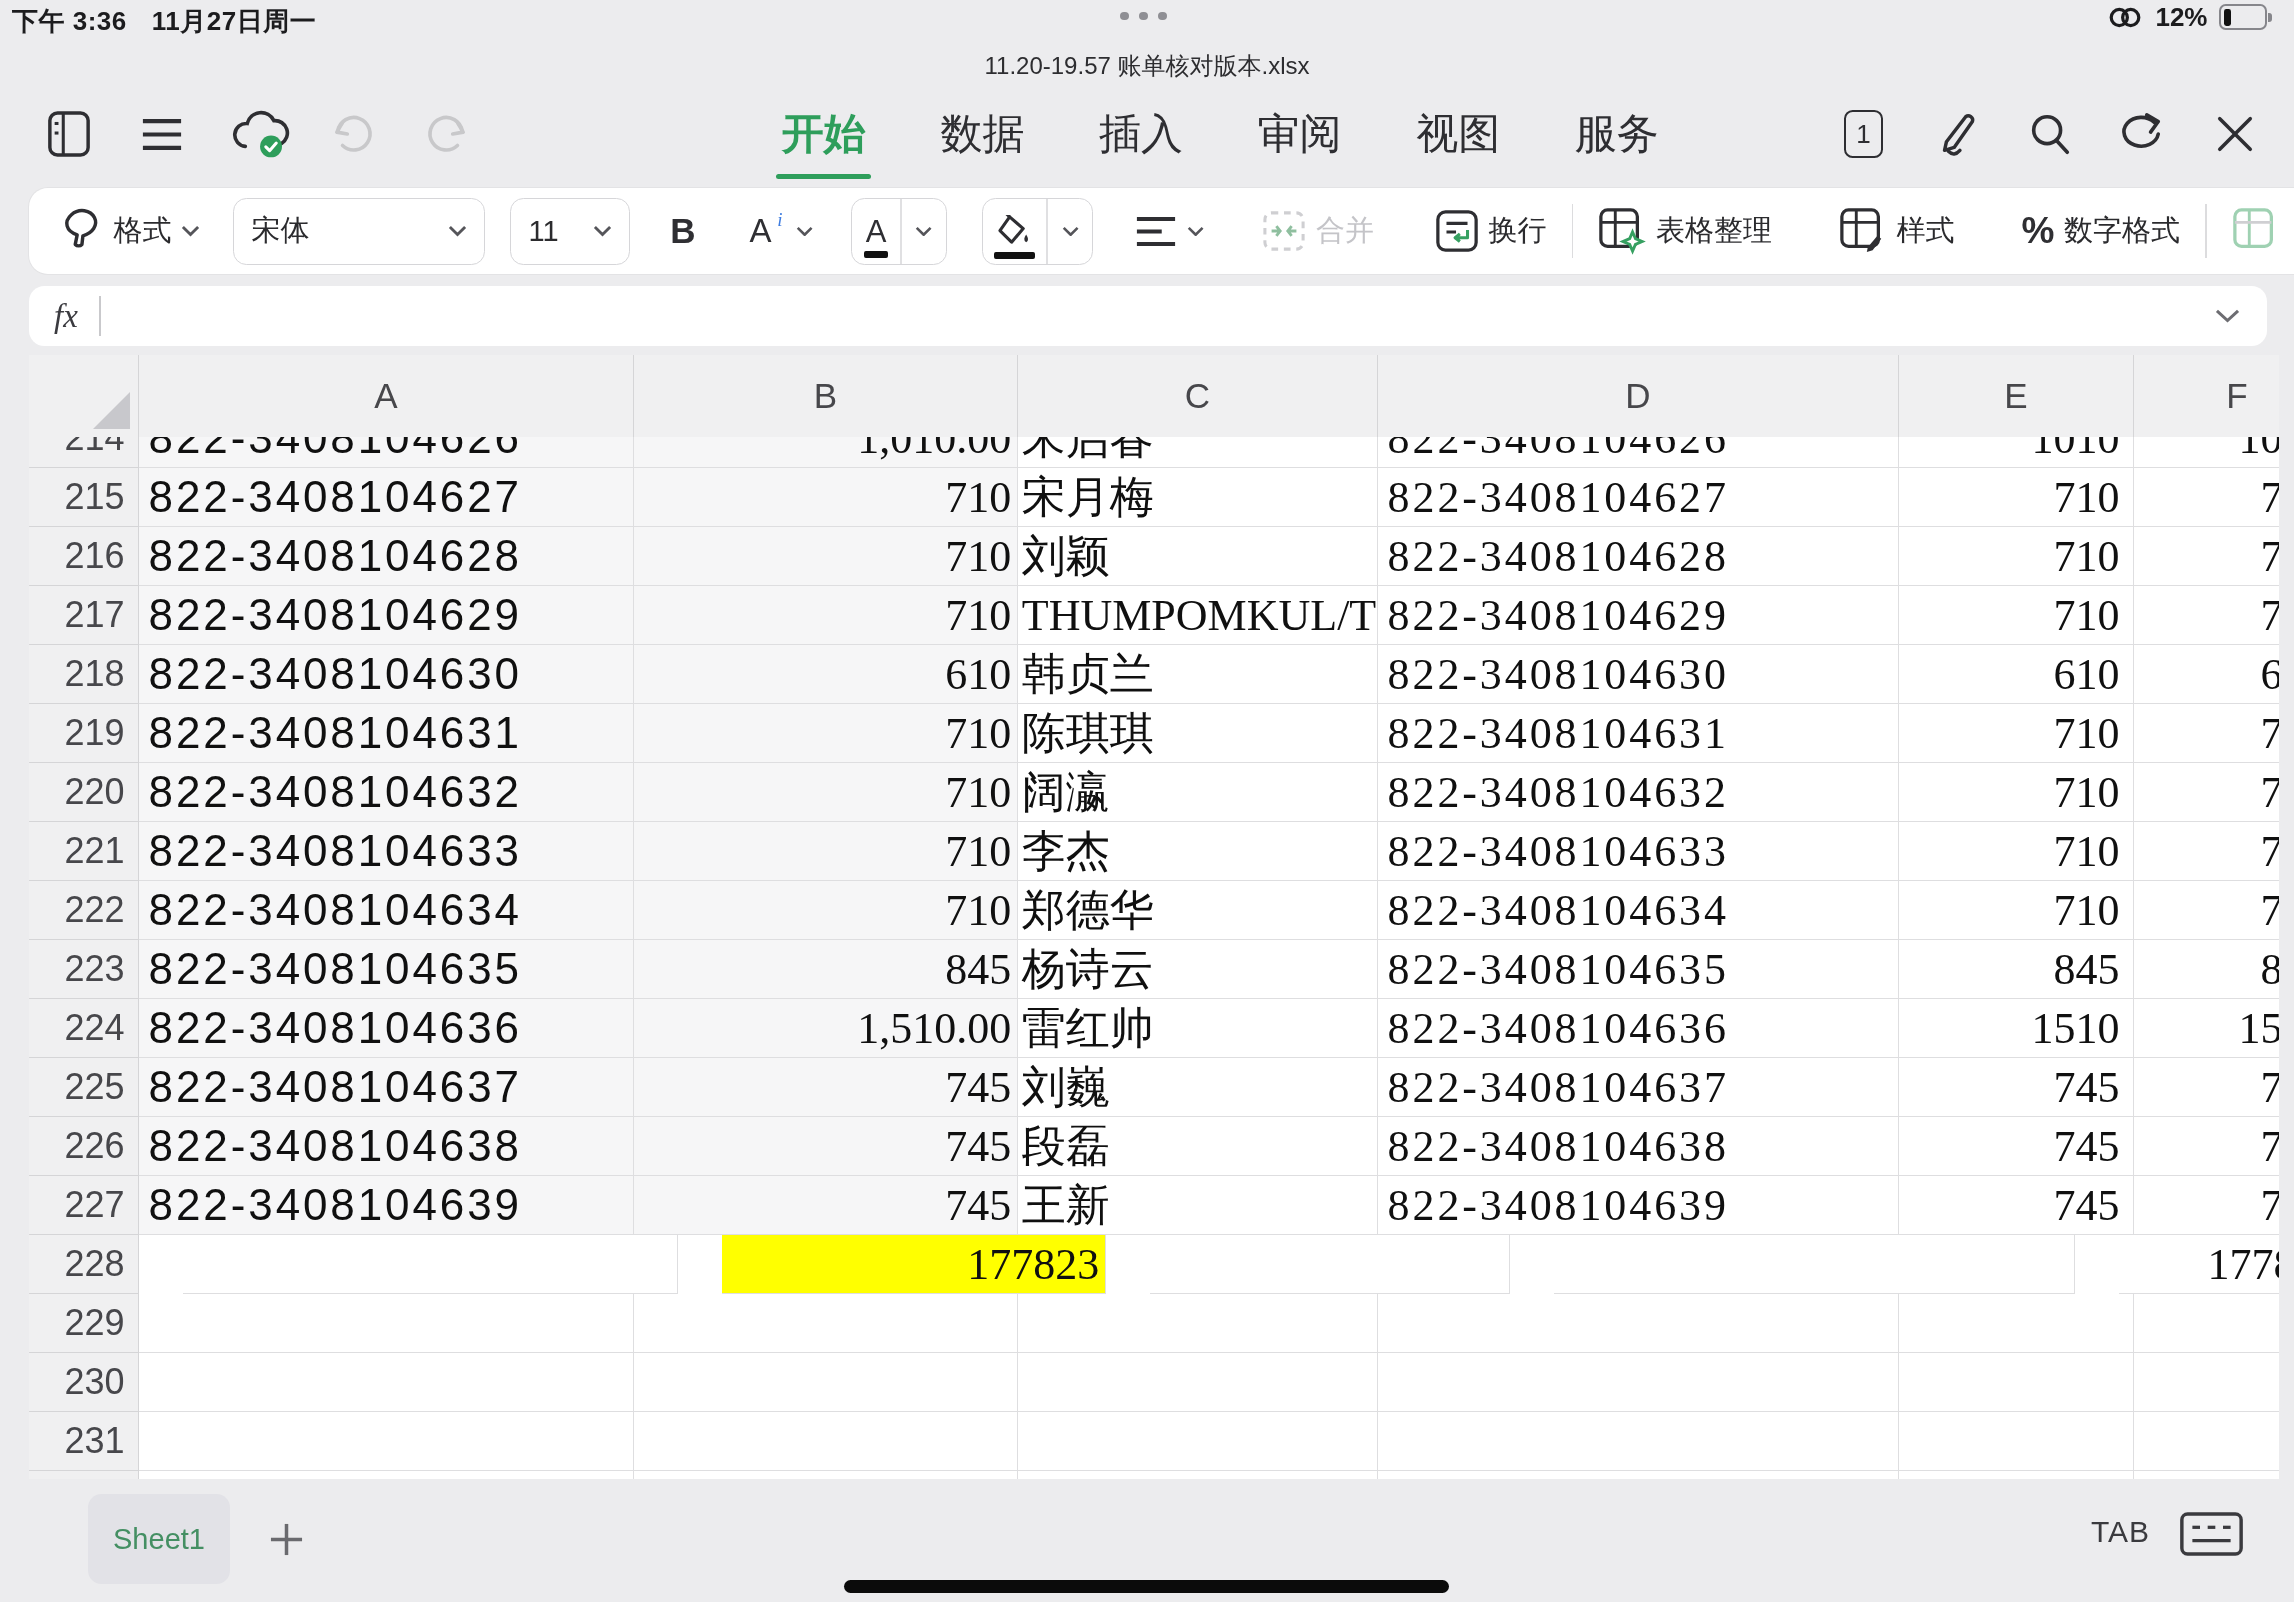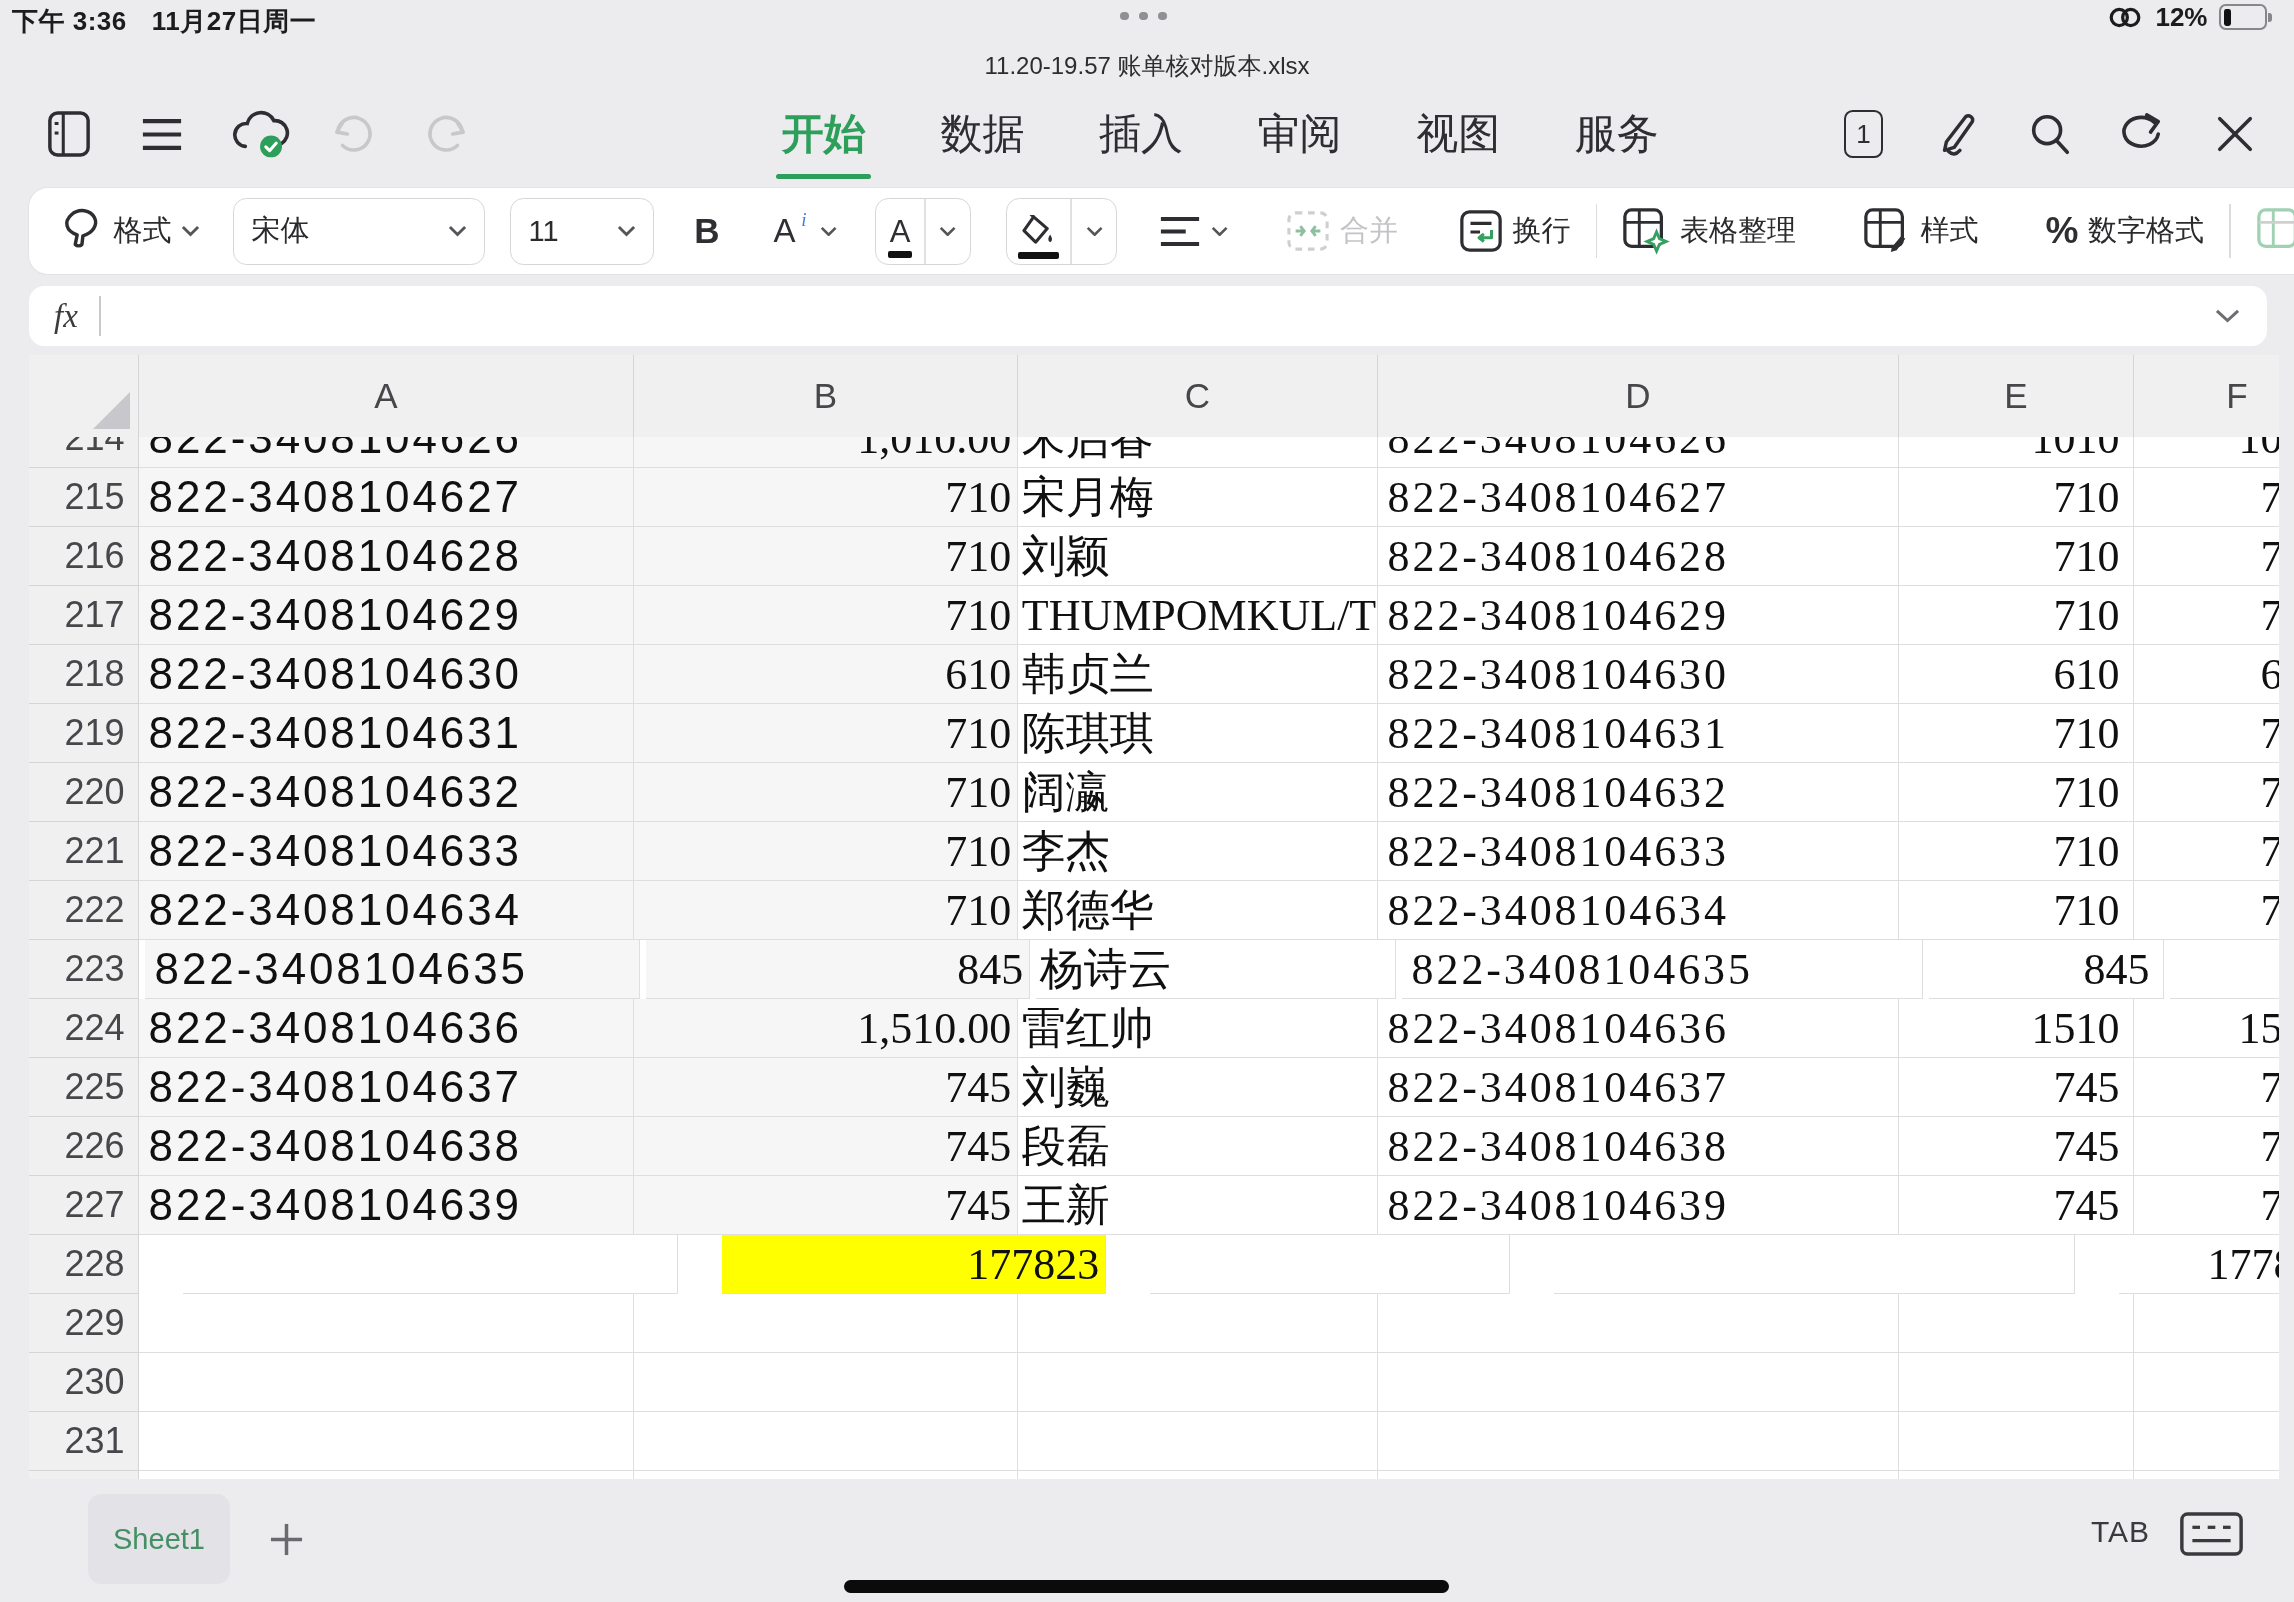--- a/index.html
+++ b/index.html
@@ -195,21 +195,21 @@
         </svg>
     </div>
     <div style="width:33px;flex:none;"></div>
     <div class="selbox" style="width:252px;">
       <span class="fmt-label">宋体</span>
       <svg width="19" height="11.5" viewBox="0 0 20 12">
           <polyline points="2,2 10,10 18,2" fill="none" stroke="#55555a" stroke-width="3"></polyline>
         </svg>
     </div>
     <div style="width:25px;flex:none;"></div>
-    <div class="selbox" style="width:144px;">
+    <div class="selbox" style="width:120px;">
       <span class="fmt-label">11</span>
       <svg width="19" height="11.5" viewBox="0 0 20 12">
           <polyline points="2,2 10,10 18,2" fill="none" stroke="#55555a" stroke-width="3"></polyline>
         </svg>
     </div>
     <div style="width:40px;flex:none;"></div>
     <div class="fmt-item">
         <span class="boldB">B</span>
       </div>
     <div style="width:54px;flex:none;"></div>
@@ -431,21 +431,21 @@
             <div class="rownum">222</div>
             <div class="cell ca shade" style="width: 495px;">822-3408104634</div>
             <div class="cell cb shade" style="width: 384px;">710</div>
             <div class="cell cc" style="width: 360px;">郑德华</div>
             <div class="cell cd" style="width: 521px;">822-3408104634</div>
             <div class="cell ce" style="width: 235px;">710</div>
             <div class="cell cf" style="width: 207px;">710</div>
           </div>
         </div>
         <div style="height: 59px; overflow: hidden; position: relative;">
-          <div class="grow" style="height: 59px; gap: 6px;">
+          <div class="grow" style="height: 59px;">
             <div class="rownum">223</div>
             <div class="cell ca shade" style="width: 495px;">822-3408104635</div>
             <div class="cell cb shade" style="width: 384px;">845</div>
             <div class="cell cc" style="width: 360px;">杨诗云</div>
             <div class="cell cd" style="width: 521px;">822-3408104635</div>
             <div class="cell ce" style="width: 235px;">845</div>
             <div class="cell cf" style="width: 207px;">845</div>
           </div>
         </div>
         <div style="height: 59px; overflow: hidden; position: relative;">

